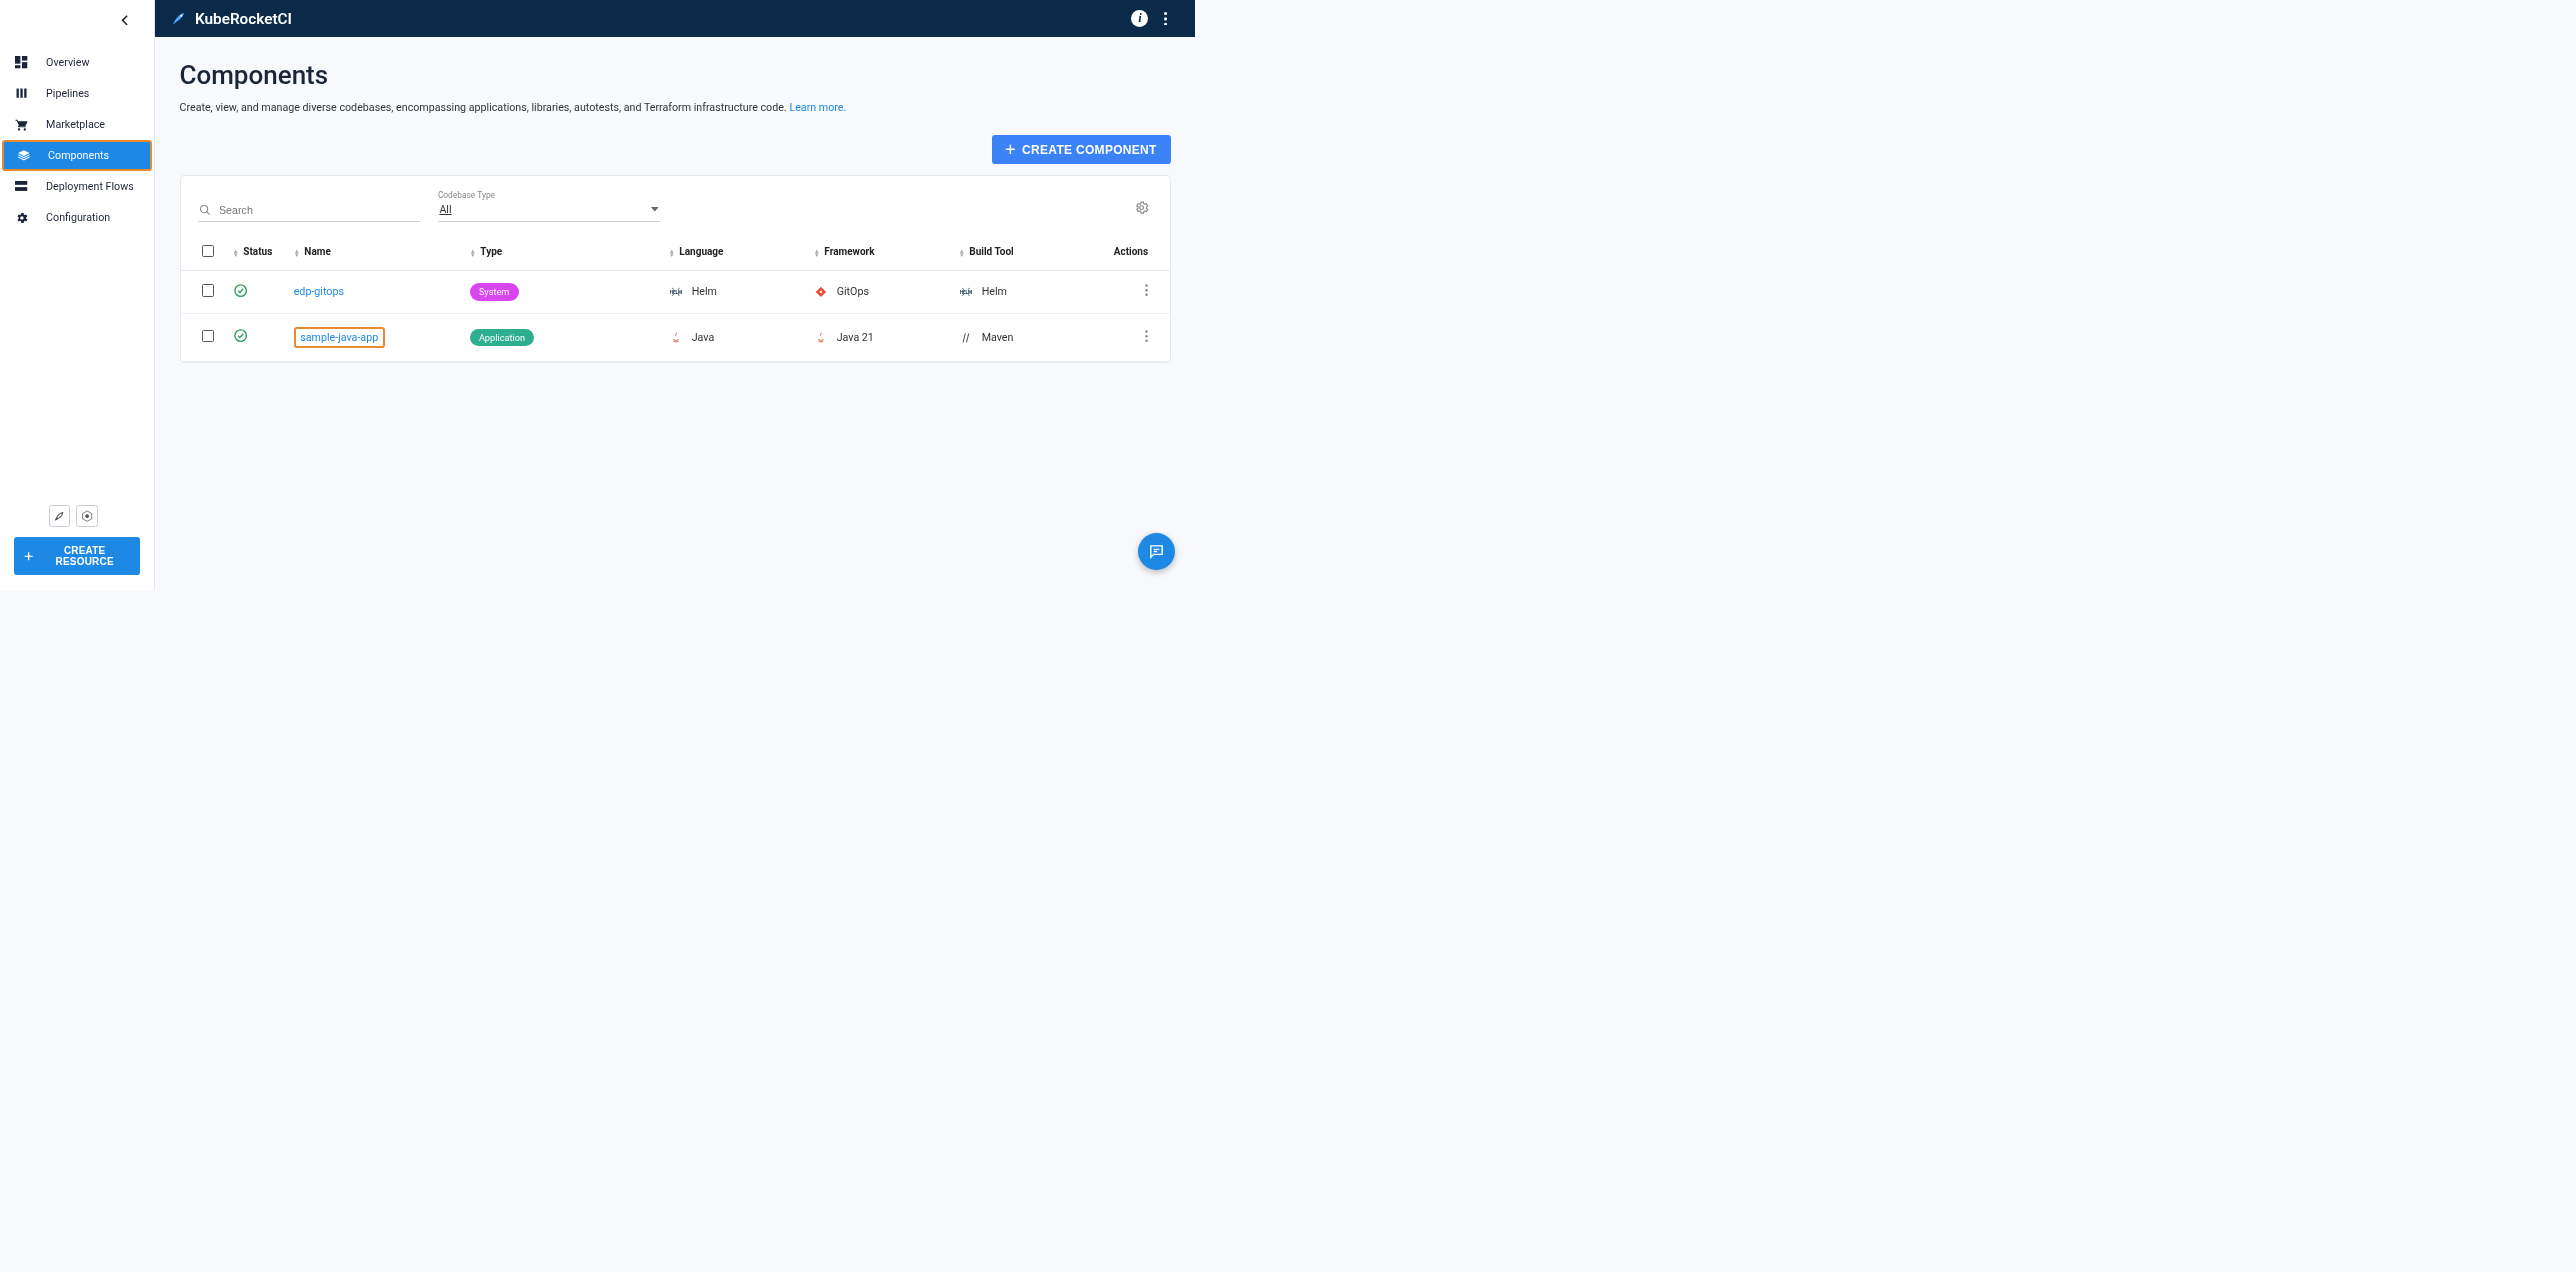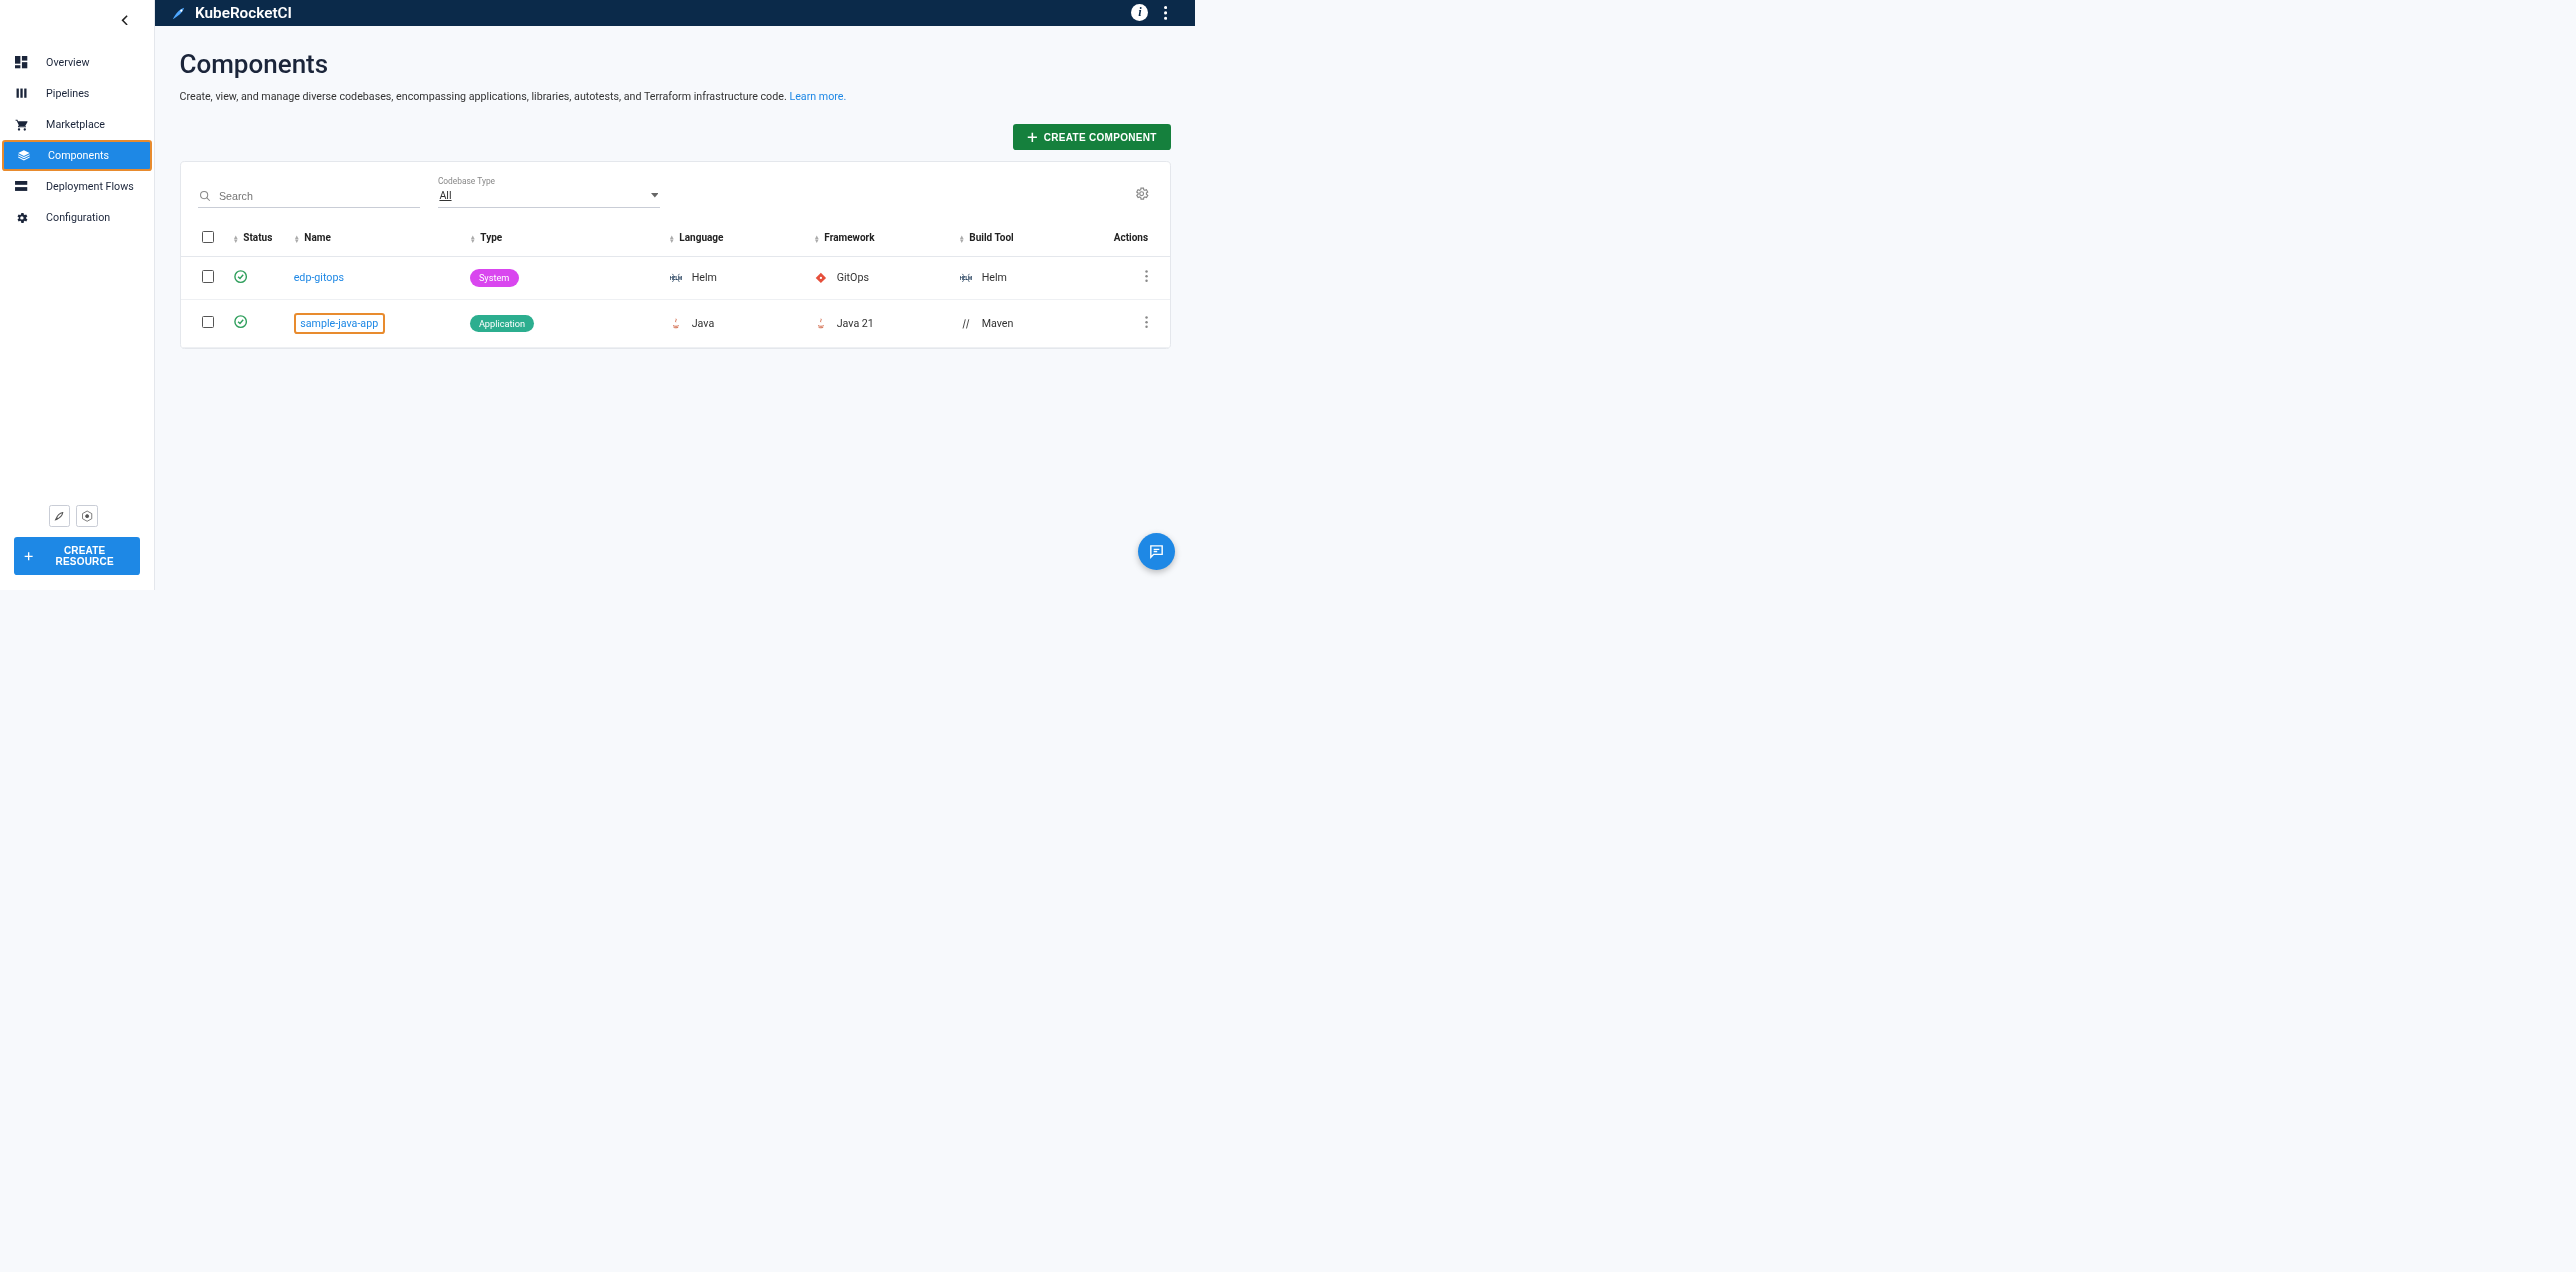--- a/index.html
+++ b/index.html
@@ -84,21 +84,21 @@
     font-size: 10px;
     font-weight: 600;
     letter-spacing: 0.2px;
     display: flex; align-items: center; gap: 6.1px;
     cursor: pointer;
   }
 
   
   .main { flex: 1; display: flex; flex-direction: column; min-width:0; }
   .topbar {
-    height: 26px;
+    height: 37px;
     background: #0b2a4a;
     display: flex;
     align-items: center;
     padding: 0 18.4px 0 15.3px;
     color: #fff;
   }
   .brand { display: flex; align-items: center; gap: 7.7px; font-size: 15.3px; font-weight: 600; }
   .brand-icon { color:#4ea7ff; }
   .topbar-spacer { flex: 1; }
   .topbar-icon {
@@ -115,22 +115,22 @@
     font-weight:700;font-style:italic;font-family:Georgia,serif;
   }
 
   .content { padding: 23px 24.5px; flex:1; overflow:auto; }
   .page-title { font-size: 26px; font-weight: 500; color:#1b253a; margin-bottom:10.7px; }
   .page-subtitle { font-size:10.7px; color:#333; }
   .page-subtitle a { color:#1e88e5; text-decoration:none; cursor:pointer;text-align:right; }
 
   .actions-row { display:flex; justify-content:flex-end; margin: 21.4px 0 10.7px; }
   .create-component-btn {
-    background:#15803d;color:#fff;border:none;border-radius:3.1px;
-    padding:7.7px 13.8px;font-size:10px;font-weight:600;letter-spacing:0.3px;
+    background:#3b82f6;color:#fff;border:none;border-radius:3.1px;
+    padding:7.7px 13.8px;font-size:12px;font-weight:600;letter-spacing:0.3px;
     display:flex;align-items:center;gap:6.1px;cursor:pointer;margin-left:32px;
   }
 
   .card { background:#fff;border:0.8px solid #e4e7ec;border-radius:4.6px; }
   .filters { display:flex;align-items:flex-end;padding:13.8px 17px 12.3px;gap:18.4px; }
   .search-wrap { display:flex;align-items:center;gap:7.7px;border-bottom:0.8px solid #c9cdd6;width:222px;padding:3.1px 1.5px 4.6px; color:#888;}
   .search-wrap input { border:none;outline:none;font-size:10.7px;flex:1;background:transparent;color:#333; }
   .select-wrap { display:flex;flex-direction:column;width:222px; }
   .select-label { font-size:8.4px;color:#888;margin-bottom:1.5px; }
   .select-field { display:flex;justify-content:space-between;align-items:center;border-bottom:0.8px solid #c9cdd6;padding:1.5px 1.5px 4.6px;font-size:10.7px;color:#333;cursor:pointer;text-decoration:underline; }

